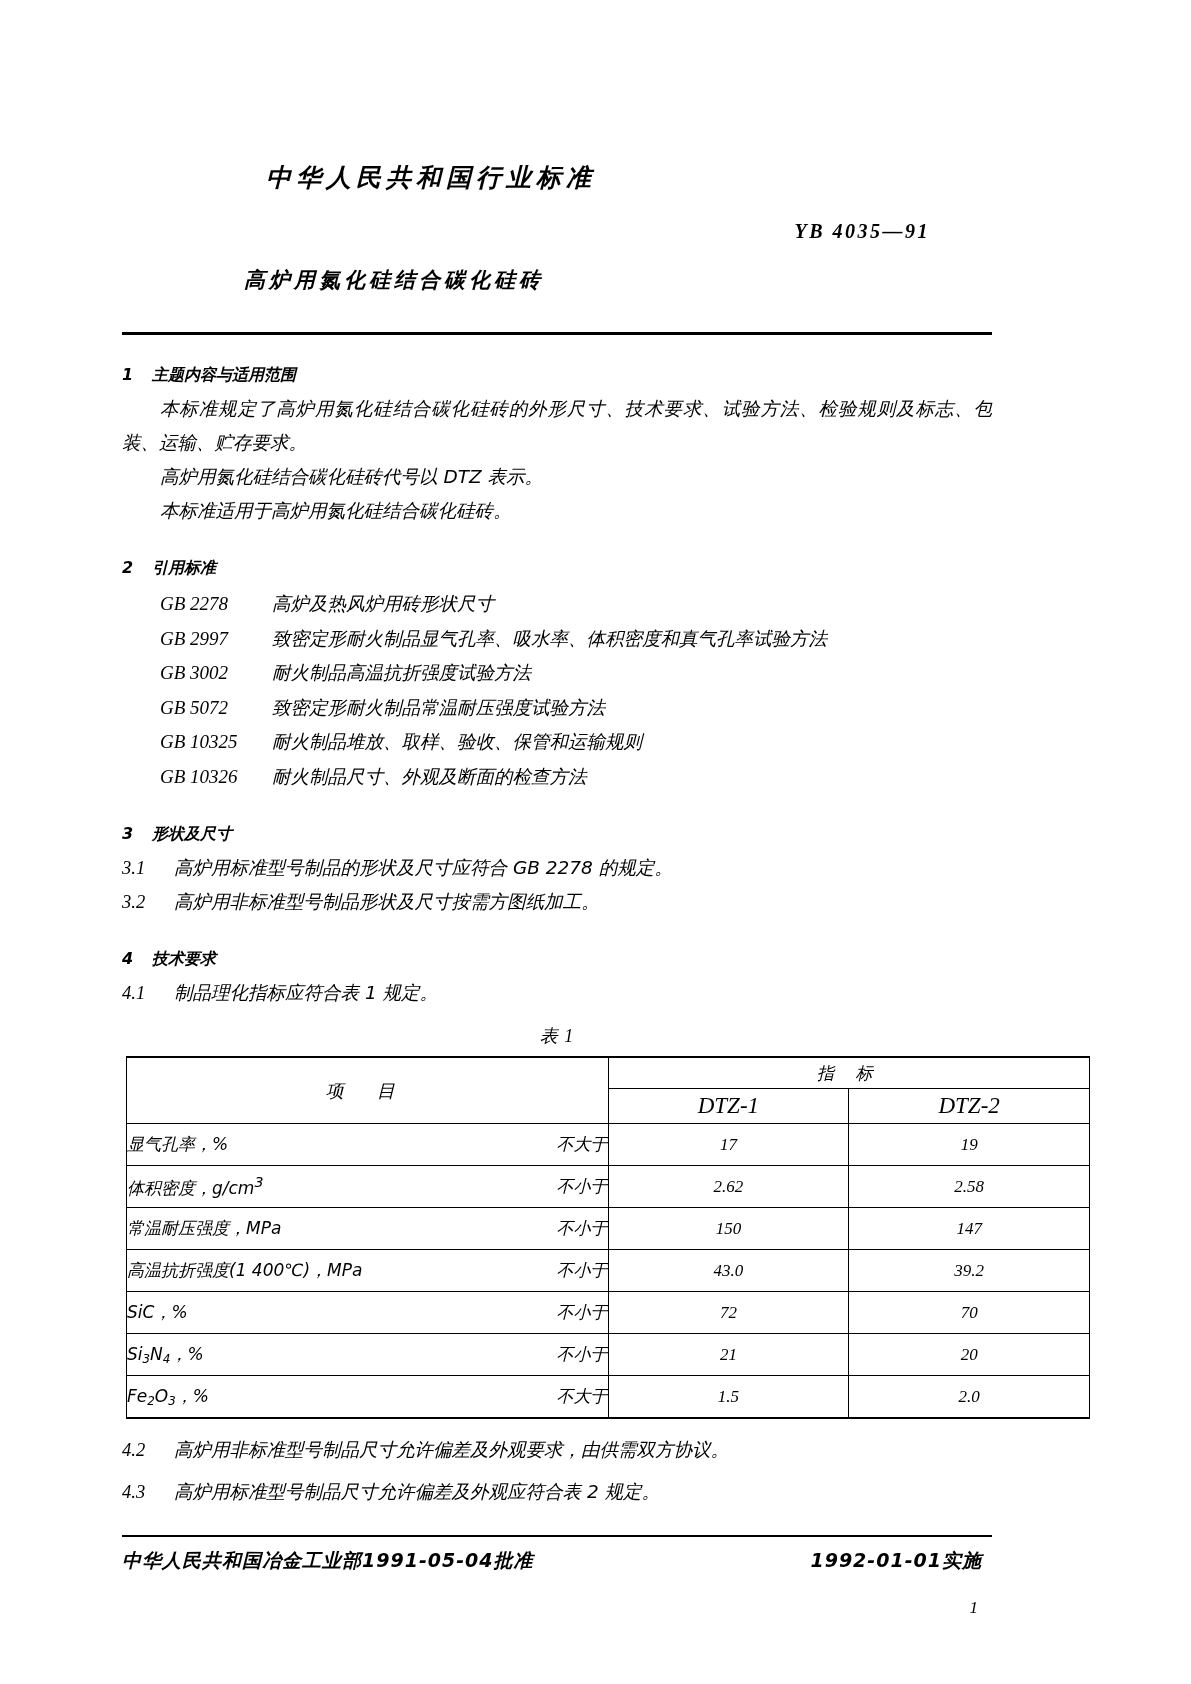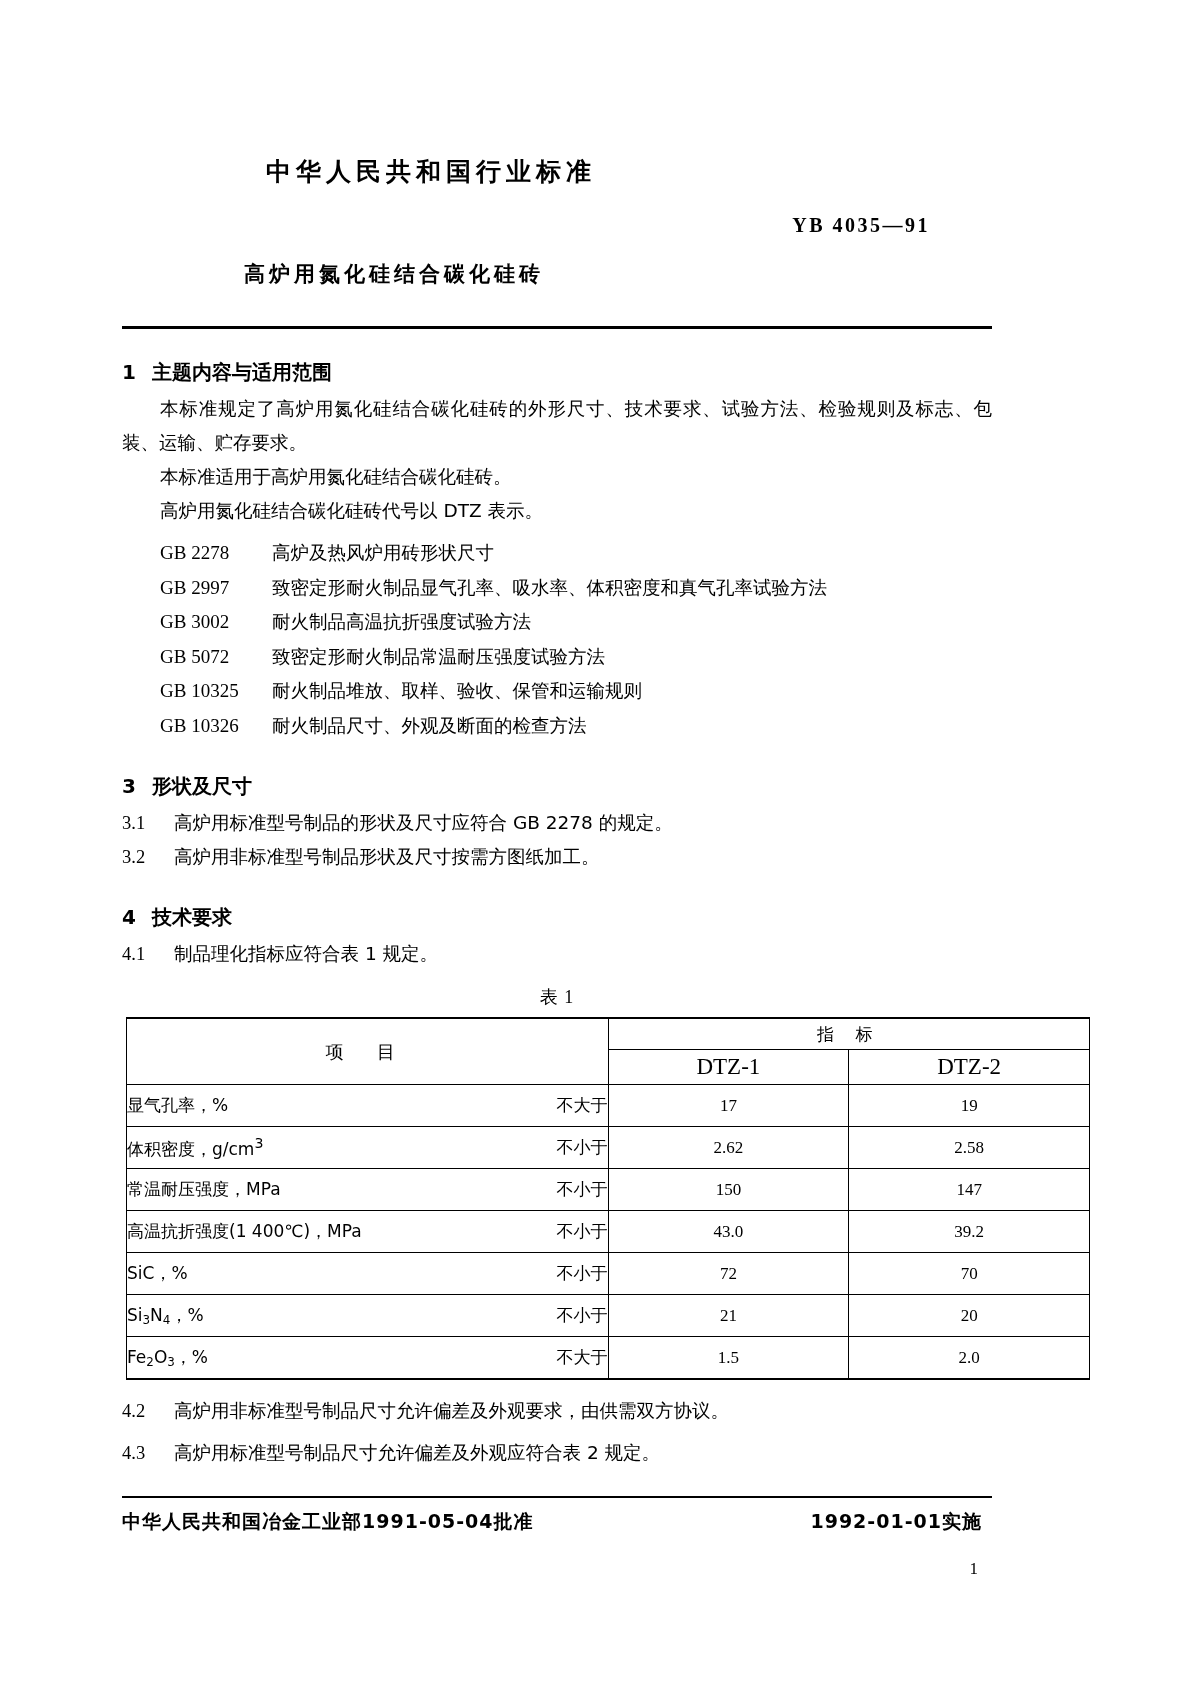--- a/index.html
+++ b/index.html
@@ -15,22 +15,23 @@
     position: relative;
     width: 1191px;
     height: 1684px;
     background: #ffffff;
     box-sizing: border-box;
     overflow: hidden;
   }
   .content {
     position: absolute;
     left: 122px;
-    top: 0;
+    top: 6px;
     width: 870px;
+    font-style: italic;
   }
 
   
   .doc-head {
     padding-top: 155px;
   }
   .org-line {
     font-family: "DejaVu Sans", sans-serif;
     font-weight: bold;
     font-size: 25px;
@@ -59,21 +60,21 @@
   .head-rule {
     border-top: 3px solid #000;
     margin-top: 38px;
     width: 870px;
   }
 
   
   .section-head {
     font-family: "DejaVu Sans", sans-serif;
     font-weight: bold;
-    font-size: 20px;
+    font-size: 16px;
     margin-top: 30px;
     margin-bottom: 6px;
   }
   .section-head .num {
     display: inline-block;
     width: 30px;
   }
   .para {
     font-family: "DejaVu Sans", "Liberation Serif", serif;
     font-size: 18.5px;
@@ -224,23 +225,26 @@
         <span class="std-code">YB 4035—91</span>
       </div>
       <div class="doc-title">高炉用氮化硅结合碳化硅砖</div>
       <div class="head-rule"></div>
     </div>
 
     <div class="section-head">
       <span class="num">1</span><span>主题内容与适用范围</span>
     </div>
     <p class="para">本标准规定了高炉用氮化硅结合碳化硅砖的外形尺寸、技术要求、试验方法、检验规则及标志、包装、运输、贮存要求。</p>
+    <p class="para">高炉用氮化硅结合碳化硅砖代号以 DTZ 表示。</p>
     <p class="para">本标准适用于高炉用氮化硅结合碳化硅砖。</p>
-    <p class="para">高炉用氮化硅结合碳化硅砖代号以 DTZ 表示。</p>
-
+
+    <div class="section-head">
+      <span class="num">2</span><span>引用标准</span>
+    </div>
     <ul class="ref-list">
       <li class="ref-item">
         <span class="ref-code">GB 2278</span>
         <span class="ref-title">高炉及热风炉用砖形状尺寸</span>
       </li>
       <li class="ref-item">
         <span class="ref-code">GB 2997</span>
         <span class="ref-title">致密定形耐火制品显气孔率、吸水率、体积密度和真气孔率试验方法</span>
       </li>
       <li class="ref-item">

